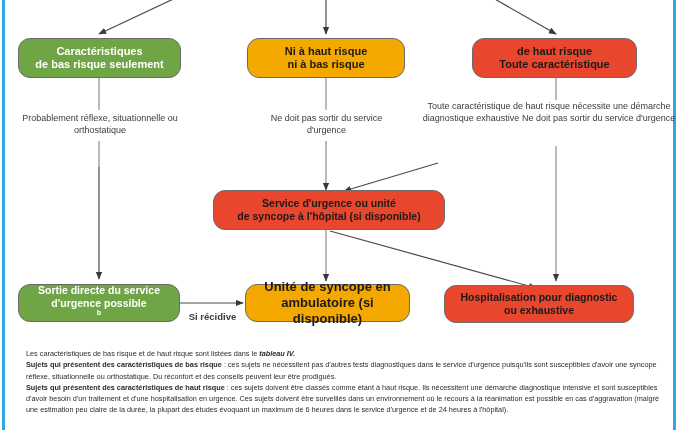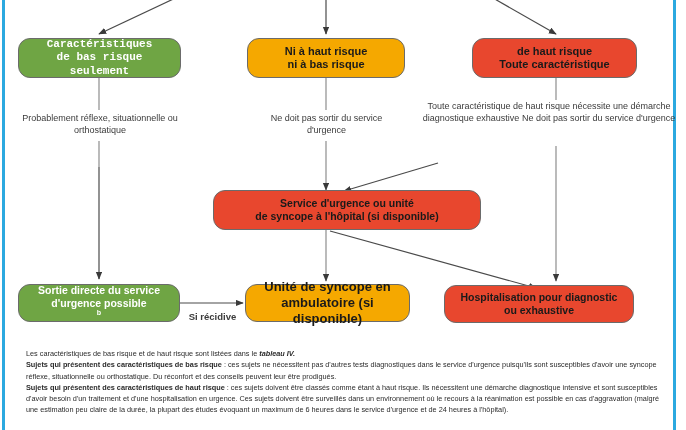--- a/index.html
+++ b/index.html
@@ -115,21 +115,21 @@
 
     <g stroke="#4a4a4a" stroke-width="1.2" fill="none" marker-end="url(#ah)">
       <path d="M330,231 L536,288"></path>
     </g>
 
     <g stroke="#4a4a4a" stroke-width="1.2" fill="none" marker-end="url(#ah)">
       <path d="M180,303 L243,303"></path>
     </g>
   </svg>
 
-  <div class="node n-green" style="left:18px; top:38px; width:163px; height:40px; font-size:11px;font-family:Liberation Mono, monospace;">
+  <div class="node n-green" style="left:18px; top:38px; width:163px; height:40px; font-size:11px;">
     <span>
       <span>Caractéristiques</span>
       <span>de bas risque seulement</span>
     </span>
   </div>
 
   <div class="node n-orange" style="left:247px; top:38px; width:158px; height:40px; font-size:11px;">
     <span>
       <span>Ni à haut risque</span>
       <span>ni à bas risque</span>
@@ -152,21 +152,21 @@
     <span>Ne doit pas sortir</span>
     <span>du service d'urgence</span>
   </div>
 
   <div class="elabel" style="left:416px; top:101px; width:266px;">
     <span>Toute caractéristique de haut risque nécessite</span>
     <span>une démarche diagnostique exhaustive</span>
     <span>Ne doit pas sortir du service d'urgence</span>
   </div>
 
-  <div class="node n-red" style="left:213px; top:190px; width:268px; height:40px; font-size:10.5px;">
+  <div class="node n-red" style="left:213px; top:190px; width:232px; height:40px; font-size:10.5px;">
     <span>
       <span>Service d'urgence ou unité</span>
       <span>de syncope à l'hôpital (si disponible)</span>
     </span>
   </div>
 
   <div class="node n-green" style="left:18px; top:284px; width:162px; height:38px; font-size:10.5px;">
     <span>
       <span>Sortie directe du service</span>
       <span><span>d'urgence possible</span><sup>b</sup></span>

